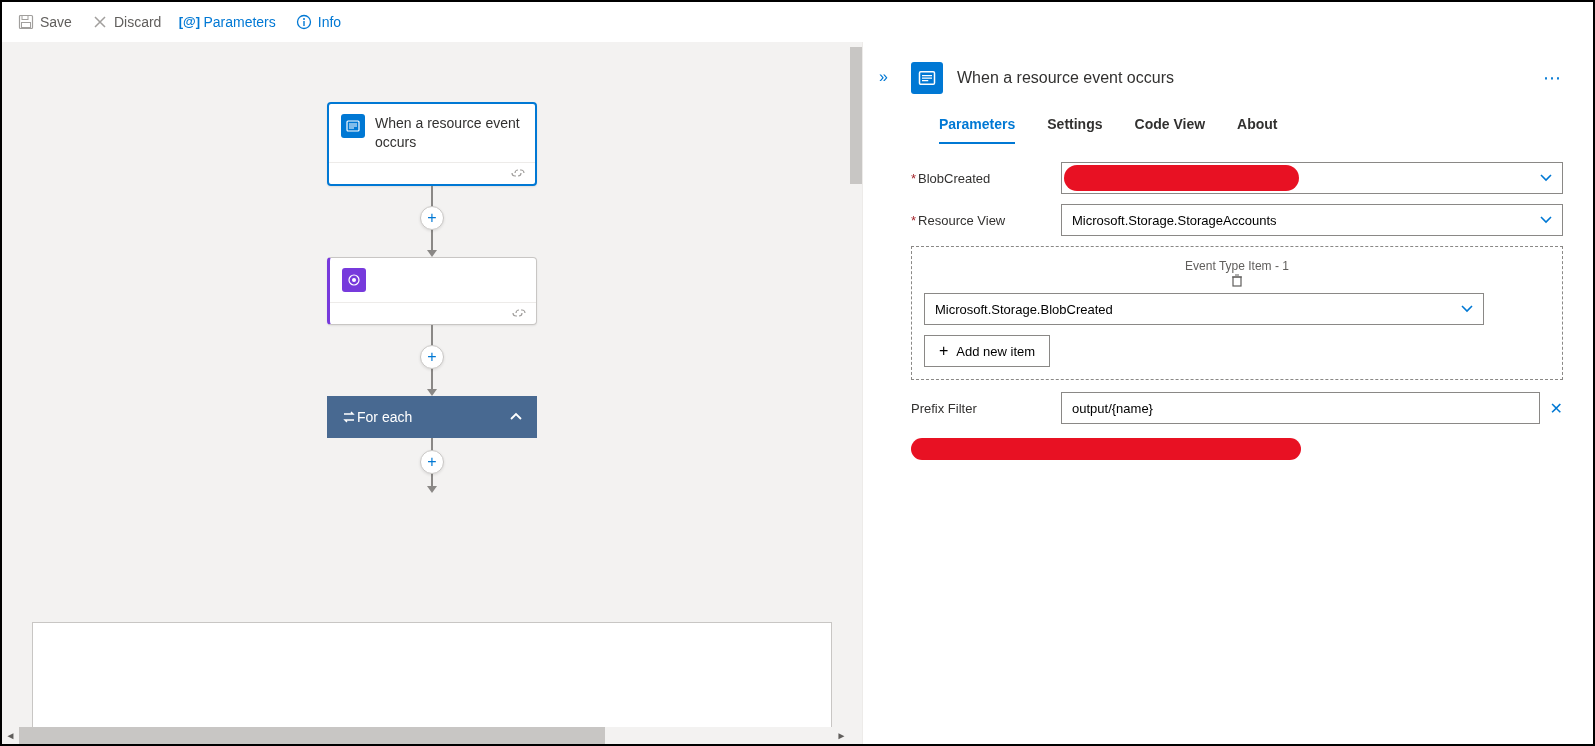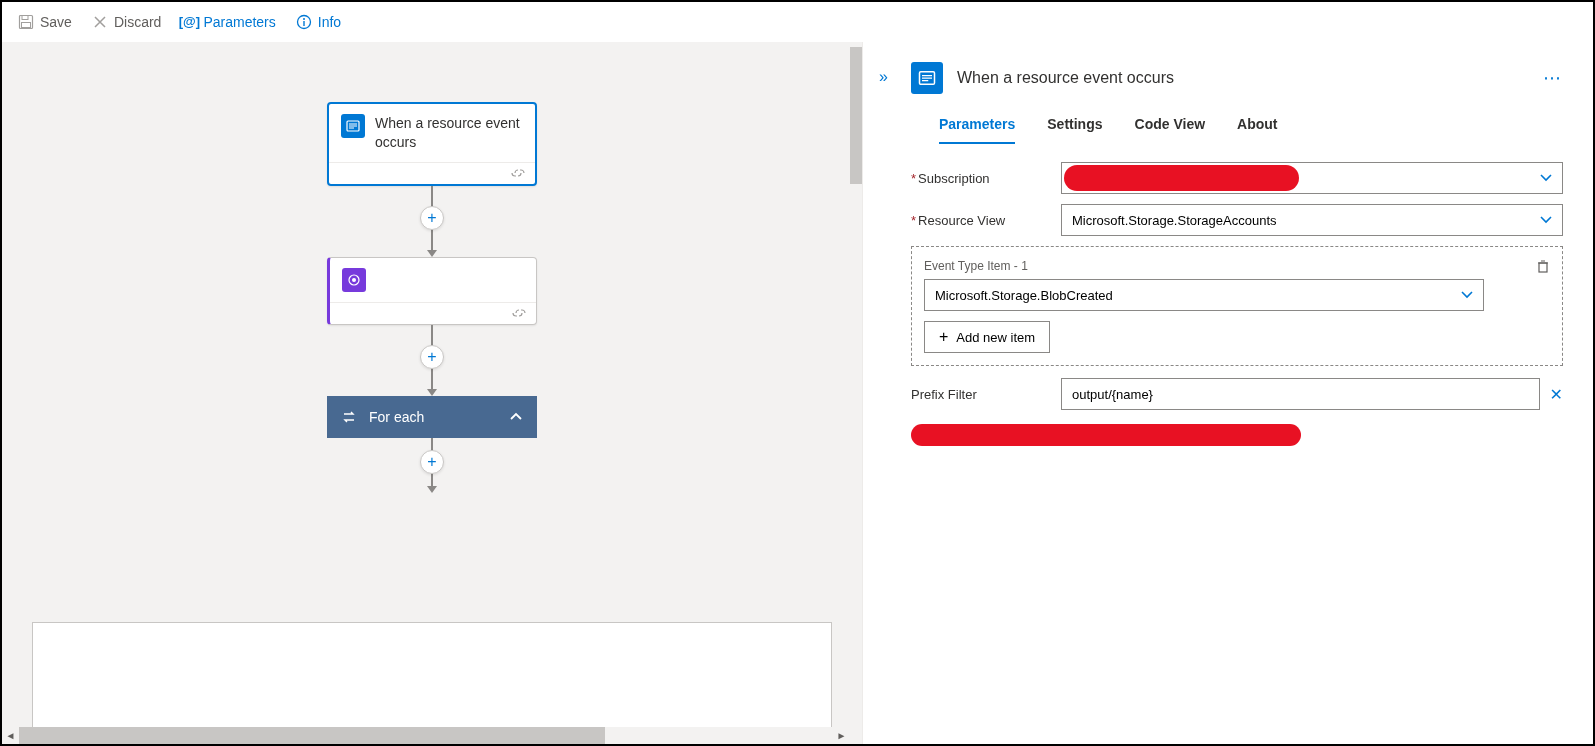--- a/index.html
+++ b/index.html
@@ -18,21 +18,21 @@
     .node { width: 210px; background: #fff; border: 1px solid #c8c6c4; border-radius: 4px; box-shadow: 0 1px 2px rgba(0,0,0,.08); }
     .node.selected { border: 2px solid #0078d4; }
     .node-head { display: flex; padding: 10px 12px; gap: 10px; align-items: flex-start; }
     .node-icon { width: 24px; height: 24px; border-radius: 3px; flex-shrink: 0; display: flex; align-items: center; justify-content: center; }
     .node-icon.blue { background: #0078d4; }
     .node-icon.purple { background: #773adc; }
     .node-title { font-size: 14px; color: #323130; line-height: 1.35; }
     .node-footer { height: 22px; border-top: 1px solid #edebe9; display: flex; justify-content: flex-end; align-items: center; padding: 0 10px; color: #a19f9d; }
     .node.purple-stripe { border-left: 3px solid #773adc; }
     
-    .bar-node { width: 210px; height: 42px; display: flex; align-items: center; padding: 0 14px; color: #fff; font-size: 14px; gap: 12px; }
+    .bar-node { width: 210px; height: 42px; display: flex; align-items: center; padding: 0 14px; color: #fff; font-size: 14px; }
     .bar-node.blue { background: #486991; }
     .bar-node.dark { background: #484644; }
     .bar-spacer { flex: 1; }
     
     .connector { width: 2px; background: #8a8886; }
     .arrow-down { width: 0; height: 0; border-left: 5px solid transparent; border-right: 5px solid transparent; border-top: 7px solid #8a8886; }
     .add-btn { width: 24px; height: 24px; border: 1px solid #c8c6c4; border-radius: 50%; background: #fff; color: #0078d4; display: flex; align-items: center; justify-content: center; font-size: 16px; box-shadow: 0 1px 3px rgba(0,0,0,.1); cursor: pointer; margin: -2px 0; z-index: 2; }
     
     .container-outline { position: absolute; border: 1px solid #c8c6c4; background: #fff; top: 580px; left: 30px; right: 30px; height: 400px; z-index: 0; }
     
@@ -56,21 +56,21 @@
     .tab.active { color: #0078d4; border-bottom: 2px solid #0078d4; font-weight: 600; }
     
     .form-row { display: flex; align-items: center; margin-bottom: 10px; }
     .form-label { width: 150px; font-size: 13px; color: #323130; }
     .req { color: #a4262c; margin-right: 2px; }
     .form-field { flex: 1; position: relative; height: 32px; border: 1px solid #8a8886; display: flex; align-items: center; padding: 0 10px; font-size: 13px; background: #fff; }
     .dropdown-chev { position: absolute; right: 10px; color: #0078d4; }
     .redact { position: absolute; left: 2px; top: 2px; bottom: 2px; background: #e81123; border-radius: 14px; }
     
     .event-box { border: 1px dashed #8a8886; padding: 12px; margin-bottom: 12px; }
-    .event-head { display: flex; justify-content: space-between; align-items: center; margin-bottom: 6px; font-size: 12px; color: #605e5c; }
+    .event-head { display: flex; justify-content: space-between; align-items: center; margin-bottom: 6px; font-size: 12px; color: #605e5c; flex-direction: column; }
     .add-item-btn { height: 32px; border: 1px solid #8a8886; background: #fff; padding: 0 14px; display: inline-flex; align-items: center; gap: 8px; font-size: 13px; cursor: pointer; margin-top: 10px; }
     .clear-x { color: #0078d4; font-size: 16px; cursor: pointer; margin-left: 10px; }
     .add-param { border: 1px solid #605e5c; height: 32px; display: flex; align-items: center; padding: 0 12px; font-size: 13px; color: #605e5c; position: relative; margin-top: 8px; }
     .bottom-redact { height: 22px; background: #e81123; border-radius: 11px; margin-top: 14px; width: 390px; }
     svg { display: block; }
   </style>
 </head>
 <body>
 
 <div class="toolbar">
@@ -214,21 +214,21 @@
       </div>
 
       <div class="tabs">
         <div class="tab active">Parameters</div>
         <div class="tab">Settings</div>
         <div class="tab">Code View</div>
         <div class="tab">About</div>
       </div>
 
       <div class="form-row">
-        <div class="form-label"><span class="req">*</span><span>Subscription</span></div>
+        <div class="form-label"><span class="req">*</span><span>BlobCreated</span></div>
         <div class="form-field">
           <div class="redact" style="width:235px"></div>
           <span class="dropdown-chev">
               <svg width="12" height="8" viewBox="0 0 12 8">
                 <path d="M1 1l5 5 5-5" fill="none" stroke="#0078d4" stroke-width="1.6"></path>
               </svg>
             </span>
         </div>
       </div>
 

